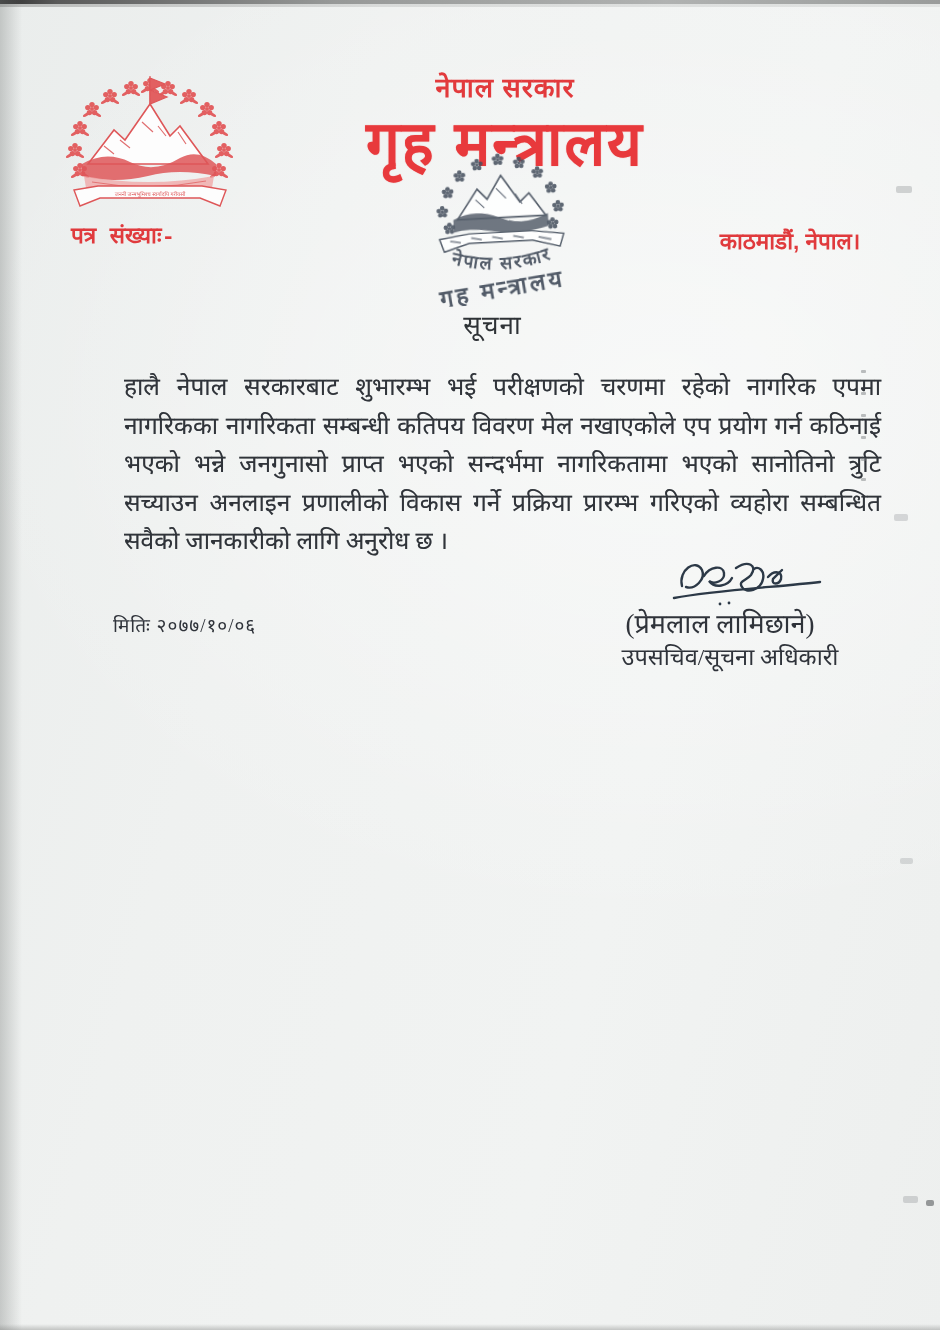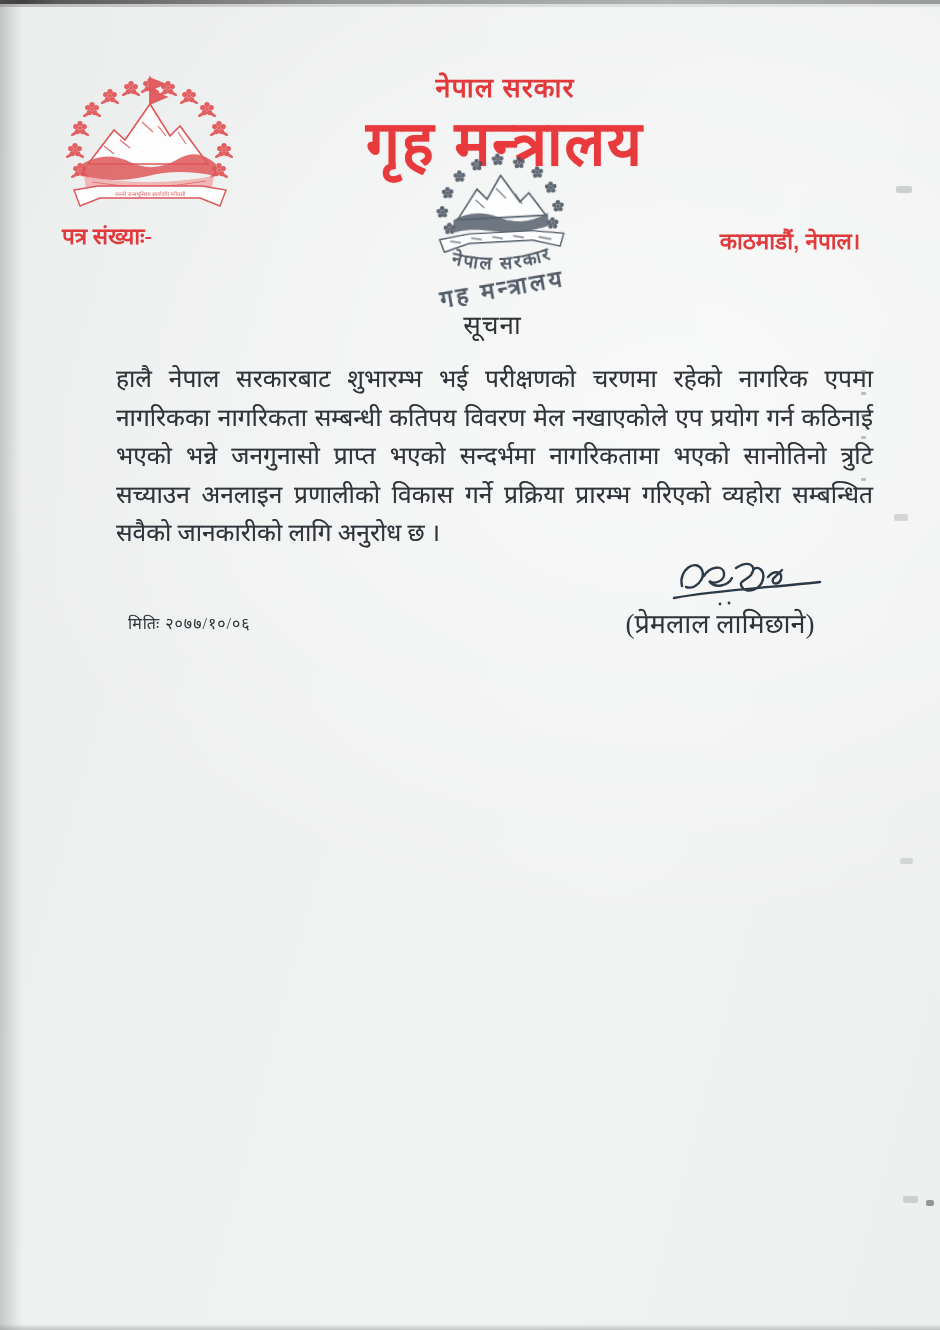--- a/index.html
+++ b/index.html
@@ -43,42 +43,42 @@
     position:absolute;left:0;top:100px;width:1010px;text-align:center;
     font-size:60px;font-weight:bold;color:#e8393c;letter-spacing:2px;
     transform:scaleY(1.04);
     font-family:"Liberation Sans","DejaVu Sans",sans-serif;
     text-shadow:0 0 1px rgba(232,57,60,.55);
   }
   .emblem{position:absolute;left:58px;top:70px;width:184px;height:148px;opacity:.92;}
   .stamp{position:absolute;left:400px;top:146px;width:200px;height:158px;
     transform:rotate(-3deg);opacity:.9;filter:blur(.25px);z-index:5;}
 
-  .meta-left{position:absolute;left:62px;top:220px;
+  .meta-left{position:absolute;left:71px;top:220px;
     font-size:22.5px;font-weight:bold;color:#e03a3d;line-height:34px;
-    font-family:Liberation Serif, serif;}
+    font-family:Liberation Mono, monospace;}
   .meta-left .faded-row{opacity:.96;}
   .address{position:absolute;right:52px;top:224px;width:220px;text-align:center;
     font-size:22.5px;font-weight:bold;color:#e03a3d;line-height:35px;
     font-family:"Liberation Sans","DejaVu Sans",sans-serif;}
 
   .notice-heading{position:absolute;left:0;top:306px;width:985px;text-align:center;
     font-size:26px;color:#2e3236;letter-spacing:1px;}
   .body-text{position:absolute;left:112px;top:356px;width:757px;
     font-size:24.5px;line-height:38.5px;color:#30343a;
-    text-align:justify;text-align-last:left;margin:4px;
+    text-align:justify;text-align-last:left;margin:12px;
     text-shadow:0 0 .5px rgba(48,52,58,.4);}
 
   .signature{position:absolute;left:668px;top:550px;width:160px;height:62px;}
   .sig-name{position:absolute;left:585px;top:604px;width:270px;text-align:center;
     font-size:27px;color:#2f333a;}
   .sig-title{position:absolute;left:585px;top:640px;width:290px;text-align:center;
     font-size:23.5px;color:#2f333a;}
   .date-line{position:absolute;left:113px;top:612px;
-    font-size:16px;color:#2f333a;letter-spacing:1px;margin-left:15px;}
+    font-size:19px;color:#2f333a;letter-spacing:1px;}
 </style>
 </head>
 <body>
 
 <div class="page">
 
   <div class="edge-top"></div>
   <div class="edge-top2"></div>
   <div class="edge-left"></div>
   <div class="edge-right"></div>
@@ -186,20 +186,21 @@
       <path d="M14,36 C10,20 28,8 34,20 C38,29 27,40 18,37"></path>
       <path d="M36,26 C42,16 55,15 56,23 C57,31 46,35 41,31 C47,39 60,36 64,28"></path>
       <path d="M68,18 C80,10 90,15 83,25 C78,31 70,31 74,37 C78,44 93,40 95,29 C97,20 90,16 86,19"></path>
       <path d="M100,27 C106,20 115,21 113,29 C111,35 103,35 105,29 L114,20"></path>
       <path d="M6,48 C48,40 110,37 152,32"></path>
     </g>
     <circle cx="52" cy="54" r="1.4" fill="#2c3947"></circle>
     <circle cx="61" cy="53" r="1.4" fill="#2c3947"></circle>
   </svg>
   <div class="sig-name">(प्रेमलाल लामिछाने)</div>
+  <div class="sig-title">उपसचिव/सूचना अधिकारी</div>
 
   <div class="date-line">मितिः २०७७/१०/०६</div>
 
   <div class="speck sp1"></div>
   <div class="speck sp2"></div>
   <div class="speck sp3"></div>
   <div class="speck sp4"></div>
   <div class="speck sp5"></div>
   <div class="dash" style="top:370px"></div>
   <div class="dash" style="top:392px"></div>

